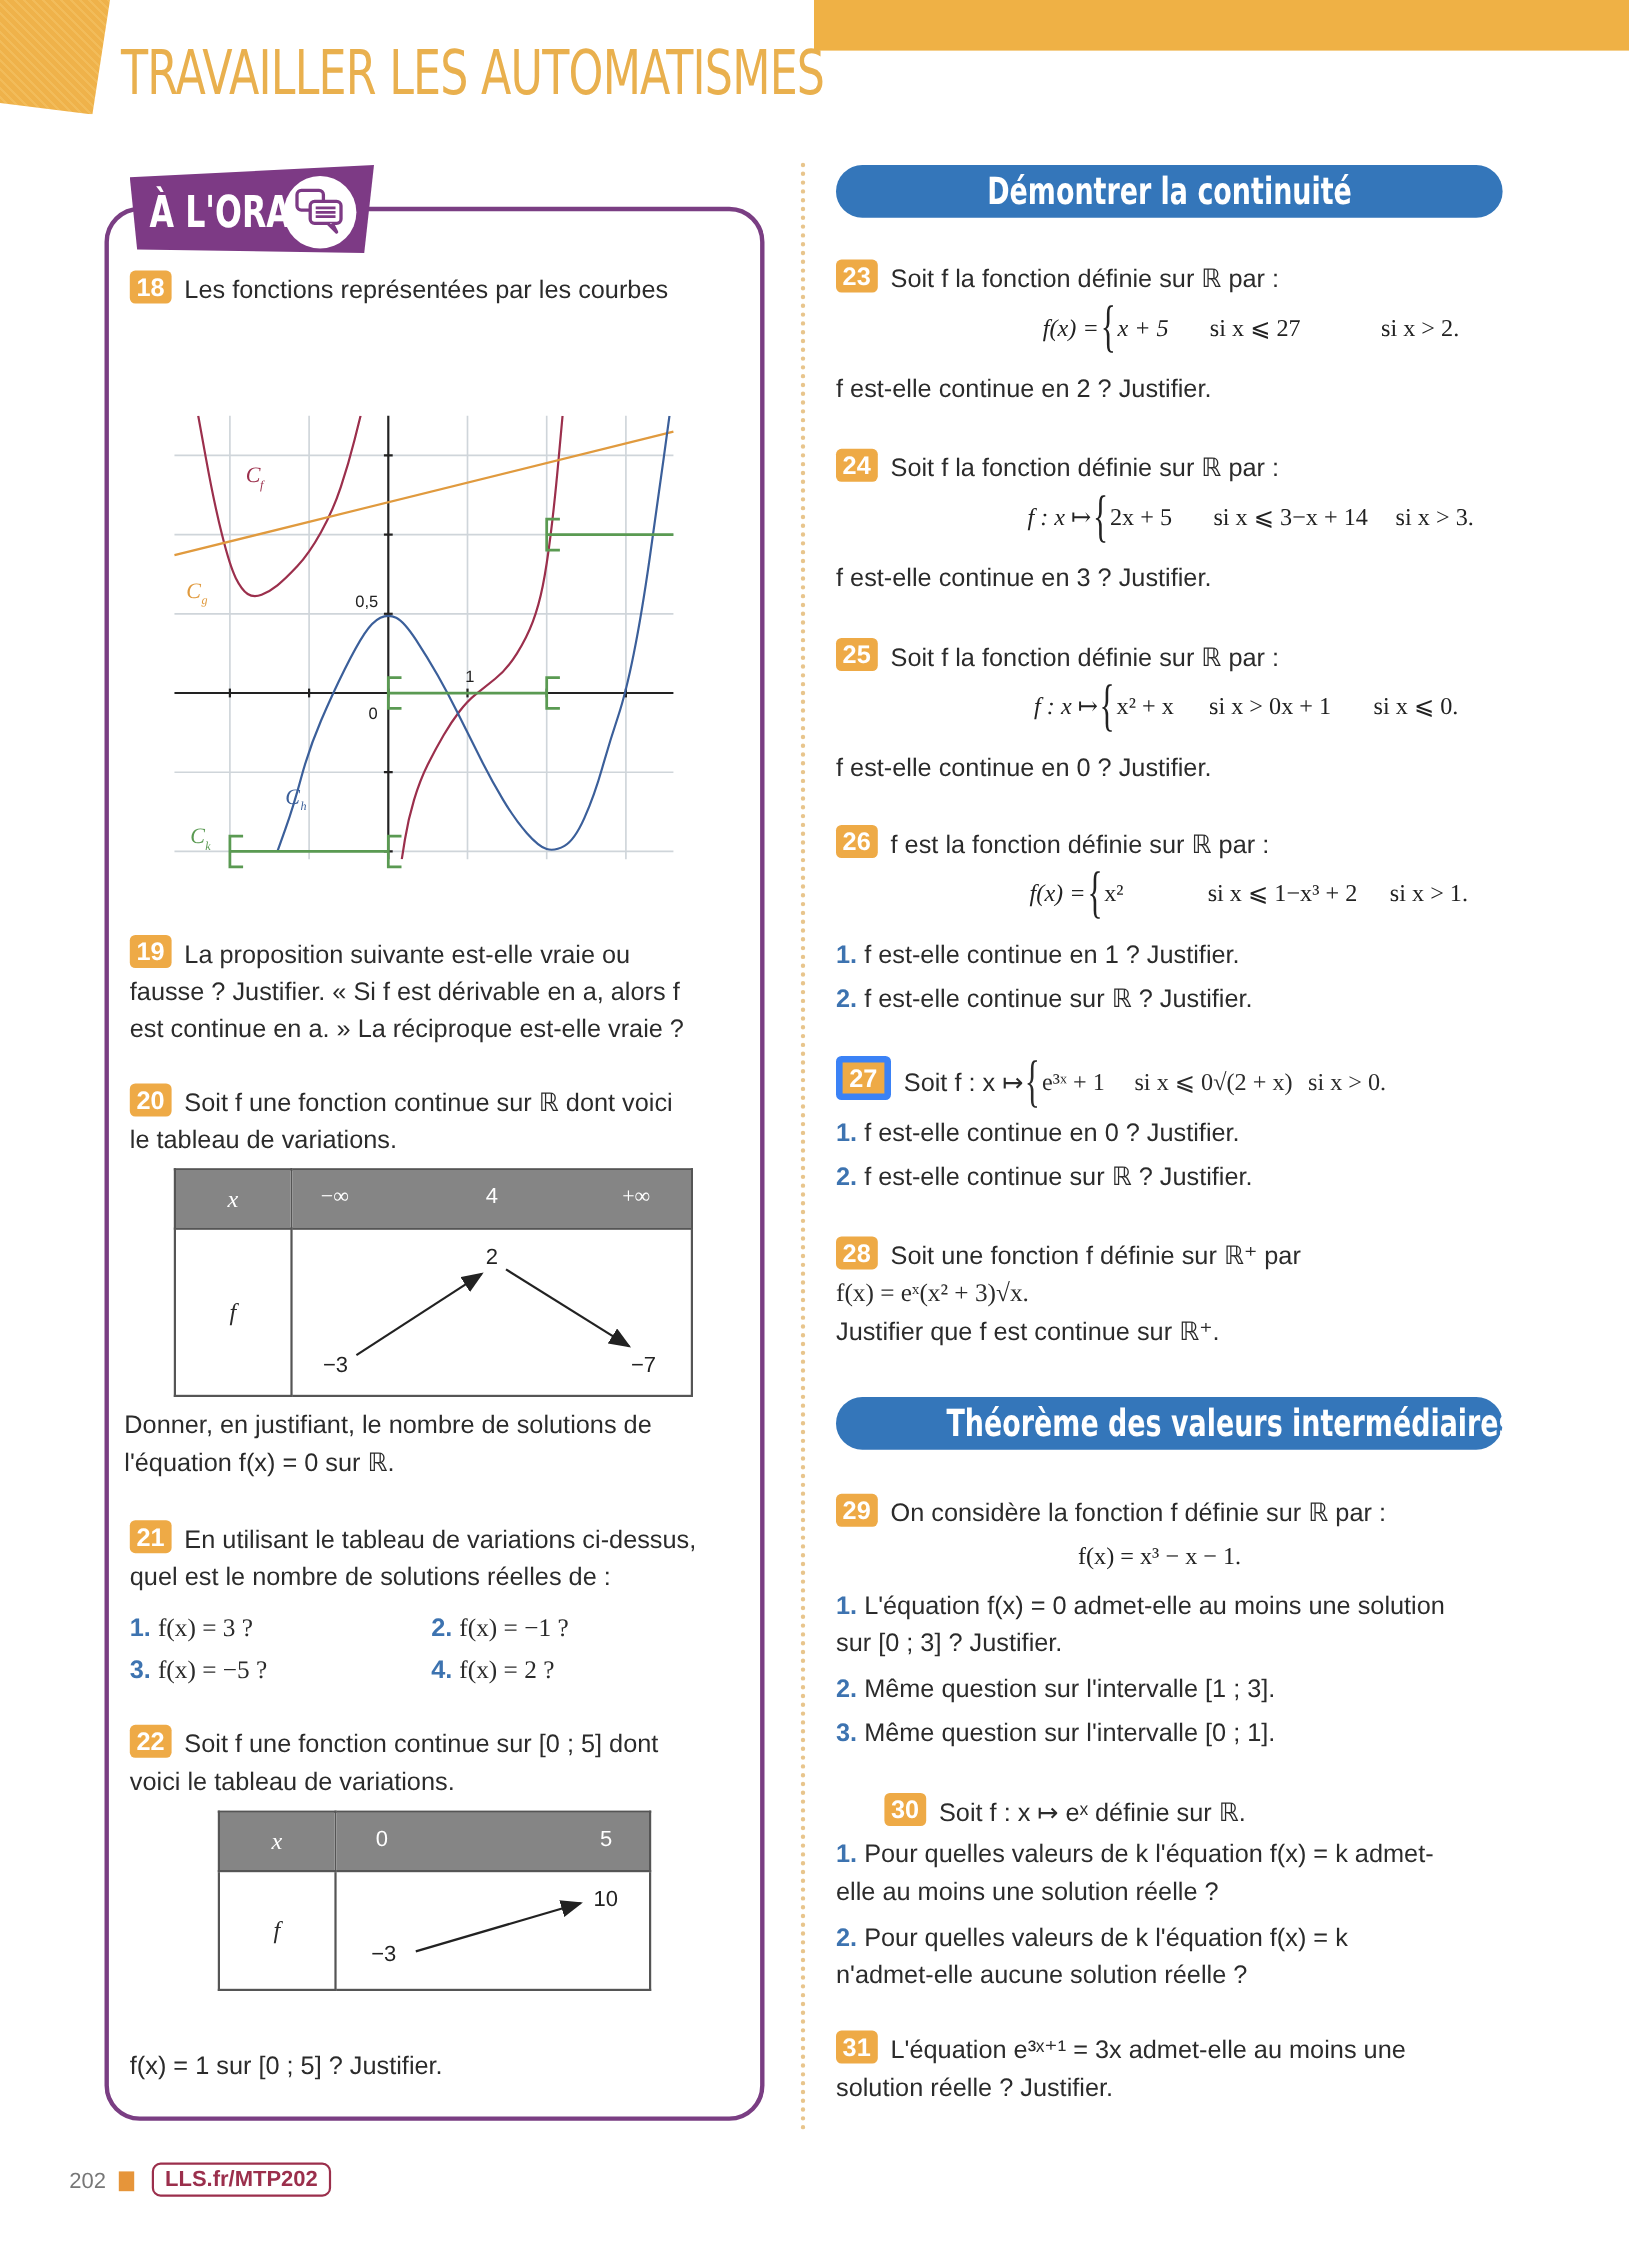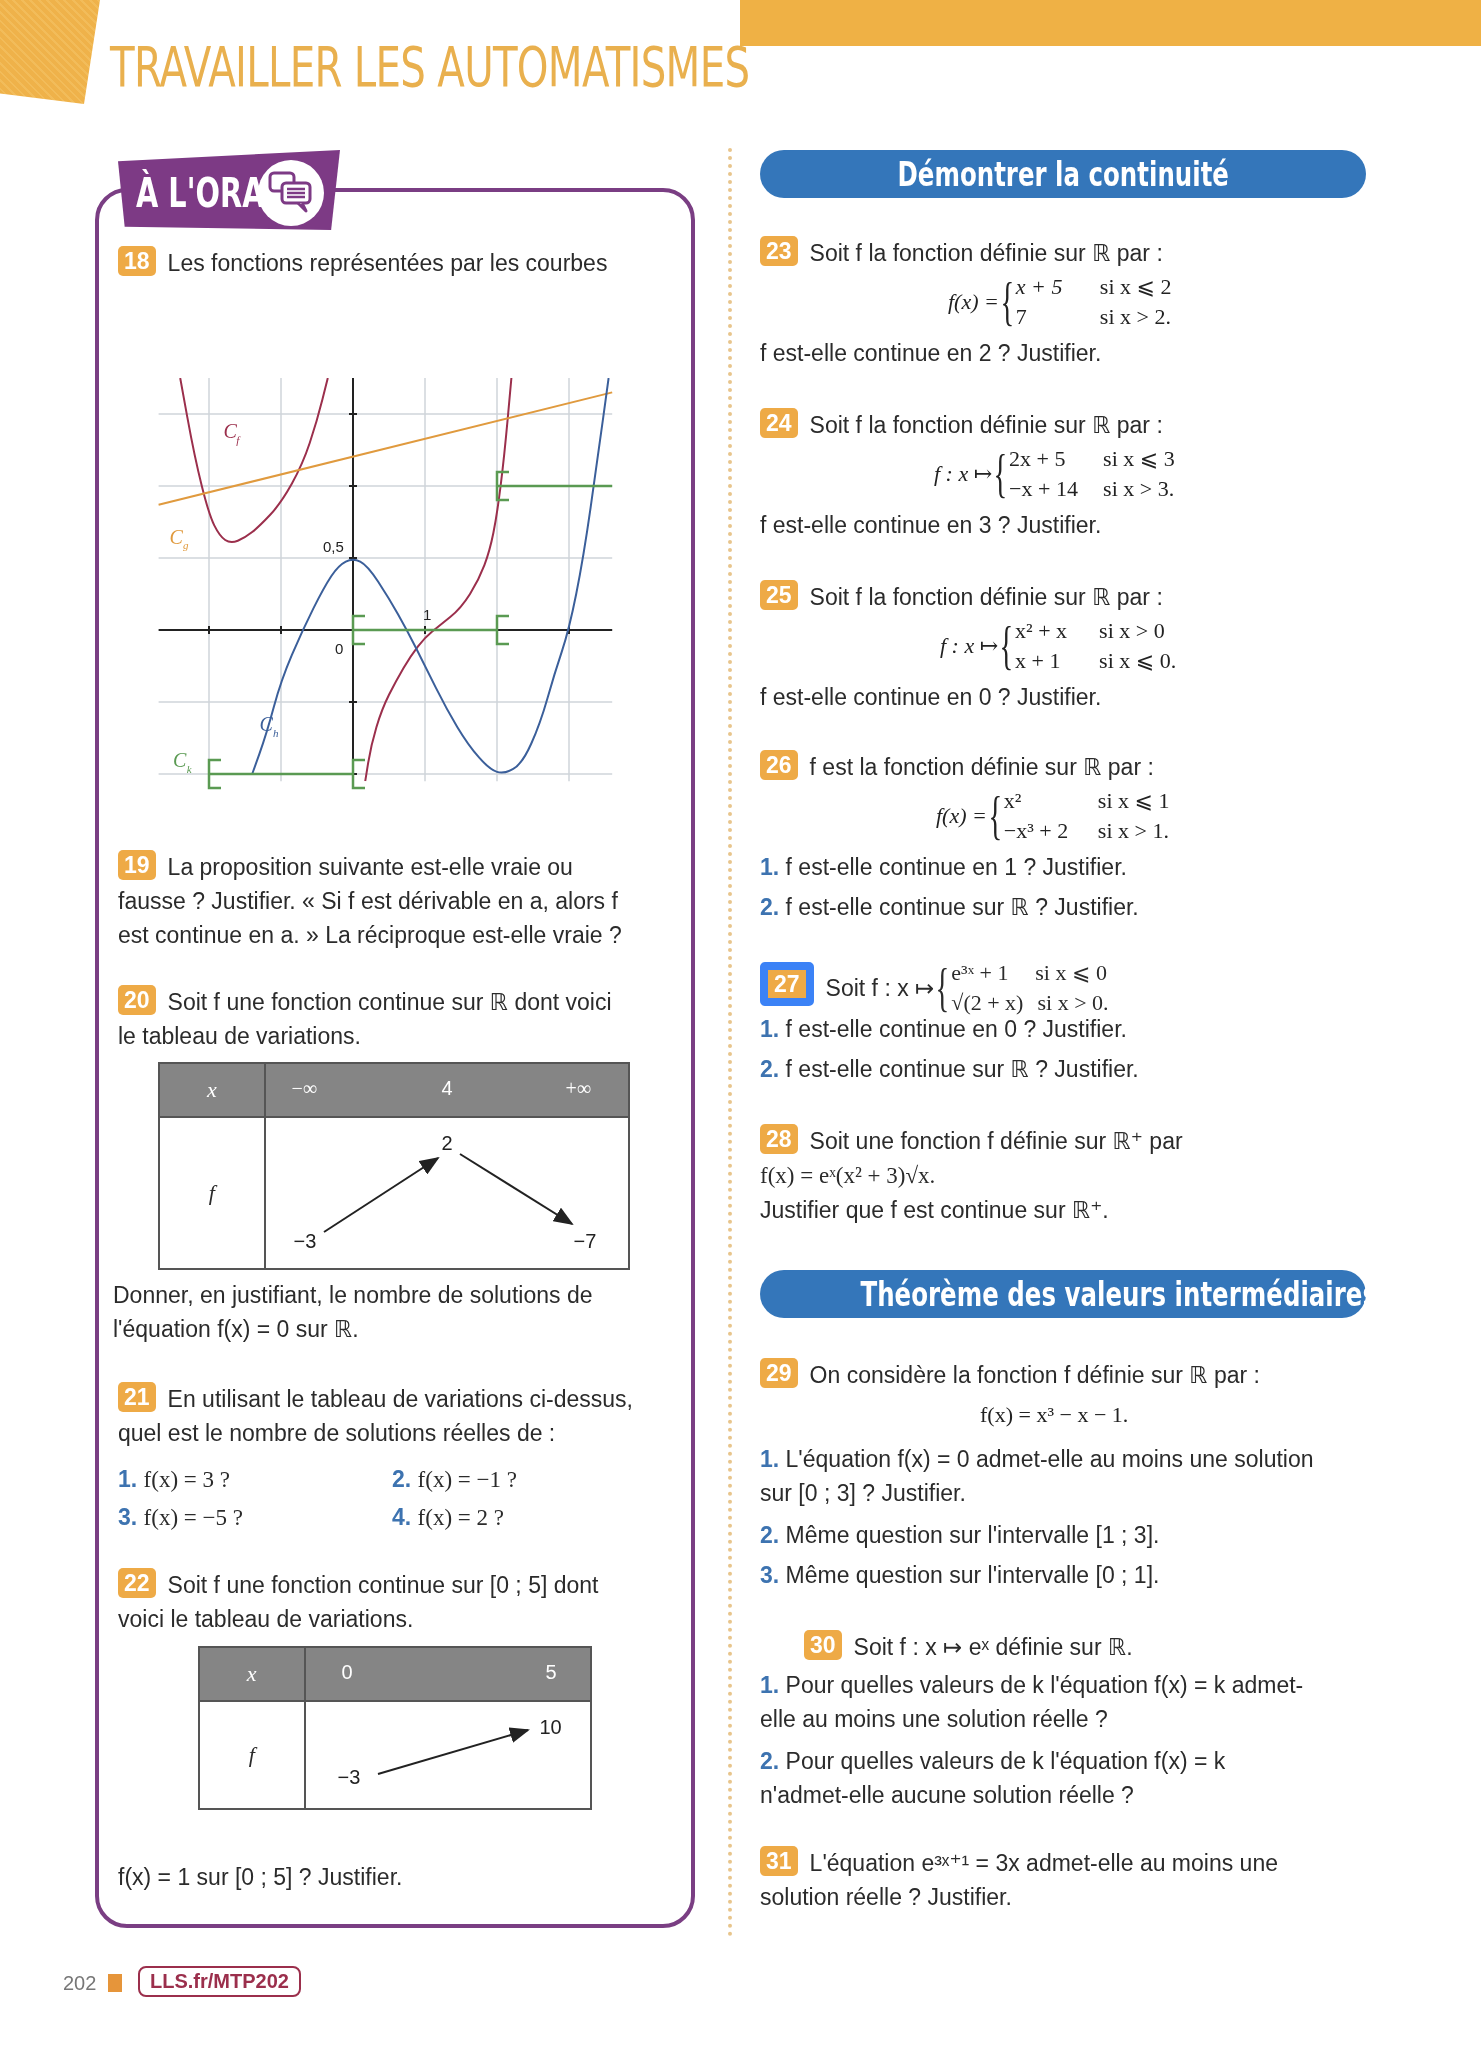--- a/index.html
+++ b/index.html
@@ -42,21 +42,21 @@
   #oral-icon {
     left: 258px; top: 160px; width: 66px; height: 66px; border-radius: 50%; background: #fff;
     display: flex; align-items: center; justify-content: center;
   }
 
   .badge {
     display: inline-block; background: #eeaa46; color: #fff; font-weight: bold;
     border-radius: 5px; padding: 0 6px; font-size: 23px; line-height: 30px; height: 30px;
     margin-right: 12px; vertical-align: 2px;
   }
-  .badge.blue-border { border: 8px solid #3b82f6; line-height: 28px; height: 28px; }
+  .badge.blue-border { border: 6px solid #3b82f6; line-height: 28px; height: 28px; }
   .ex-text { font-size: 23px; line-height: 34px; color: #2b2b2b; }
   .num { color: #3d73b0; font-weight: bold; }
 
   
   table.vt { border-collapse: collapse; position: absolute; }
   table.vt td { border: 2px solid #555; padding: 0; position: relative; }
   table.vt tr.head td { background: #858585; color: #fff; height: 52px; }
   .vt-xcell { text-align: center; font-size: 22px; }
   .vt-val { position: absolute; font-size: 20px; color: #222; }
   .vt-head-val { position: absolute; top: 13px; font-size: 20px; color: #fff; }
@@ -72,21 +72,21 @@
     position: absolute; left: 760px; width: 606px; height: 48px; border-radius: 24px;
     background: #3476ba; color: #fff; text-align: center;
   }
   .section-pill span {
     display: inline-block; font-size: 34px; line-height: 48px; font-weight: bold;
     transform: scaleX(0.72); white-space: nowrap; font-family: "DejaVu Sans", sans-serif;
   }
   .formula { position: absolute; font-size: 22px; font-family: "Liberation Serif", "DejaVu Serif", serif; color: #222; }
   .brace-wrap { display: inline-flex; align-items: center; vertical-align: middle; }
   .brace { font-size: 52px; font-weight: 100; line-height: 1; transform: scaleX(0.55); margin: 0 -4px; }
-  .cases { display: inline-flex; flex-direction: column; line-height: 30px; }
+  .cases { display: inline-flex; flex-direction: row; line-height: 30px; }
   .cases .row { display: flex; gap: 14px; white-space: nowrap; }
   .cases .c1 { min-width: 70px; }
 
   
   #page-number { left: 63px; top: 1972px; font-size: 20px; color: #777; }
   #footer-square { left: 108px; top: 1974px; width: 14px; height: 18px; background: #e6953a; }
   #footer-link {
     left: 138px; top: 1966px; padding: 2px 10px; border: 2px solid #9b2f4c; border-radius: 8px;
     color: #9b2f4c; font-weight: bold; font-size: 20px;
   }

